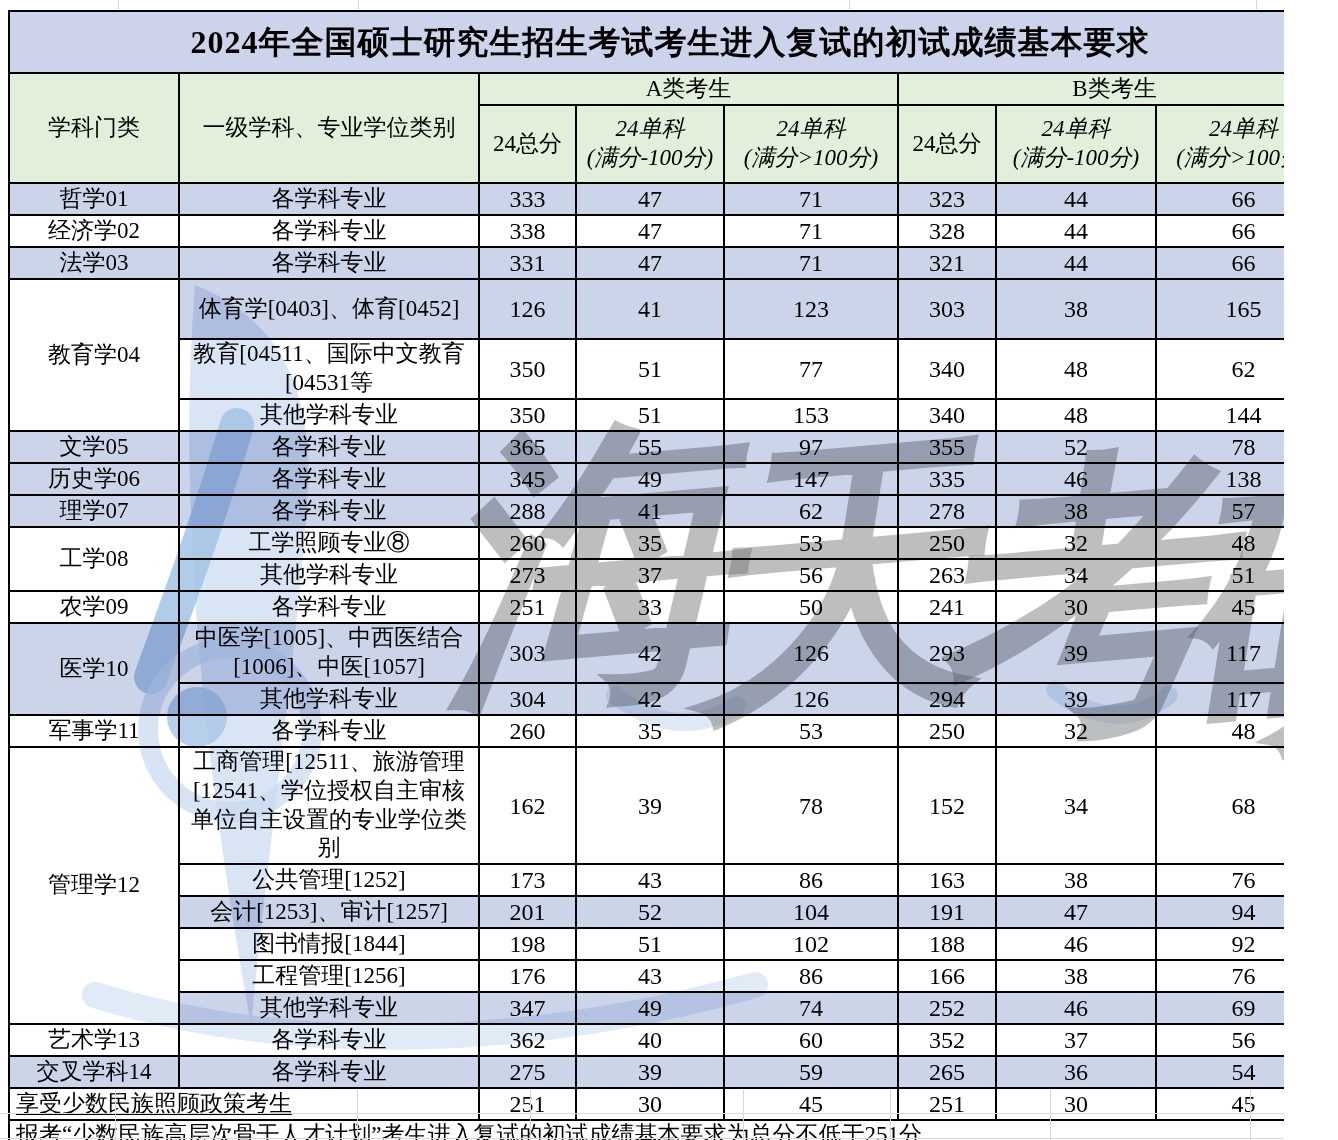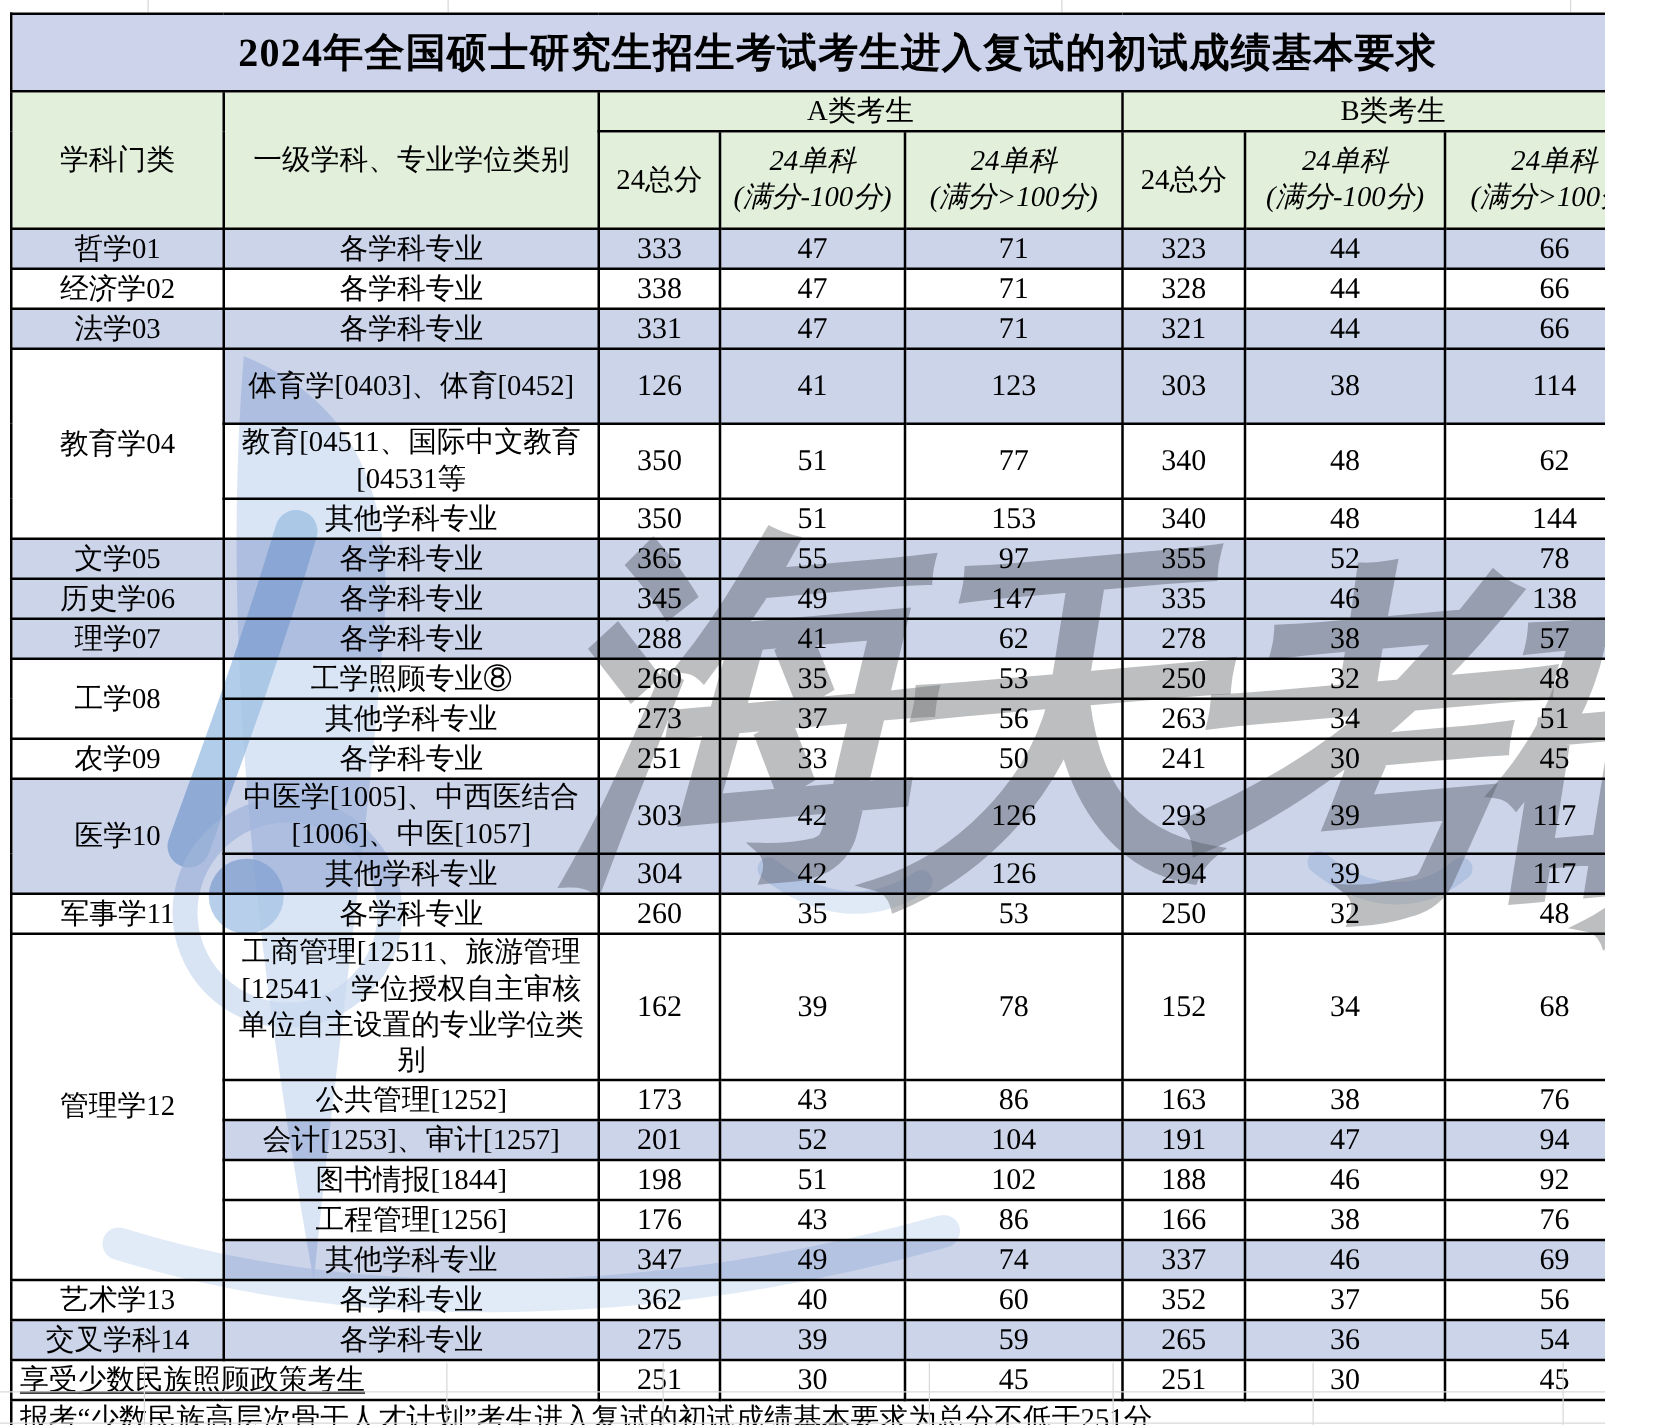--- a/index.html
+++ b/index.html
@@ -131,21 +131,21 @@
           <td class="val shaded">66</td>
         </tr>
         <tr class="tall">
           <td class="cat" rowspan="3">教育学04</td>
           <td class="subj shaded">体育学[0403]、体育[0452]</td>
           <td class="val shaded">126</td>
           <td class="val shaded">41</td>
           <td class="val shaded">123</td>
           <td class="val shaded">303</td>
           <td class="val shaded">38</td>
-          <td class="val shaded">114</td>
+          <td class="val shaded">165</td>
         </tr>
         <tr class="tall">
           <td class="subj">教育[04511、国际中文教育[04531等</td>
           <td class="val">350</td>
           <td class="val">51</td>
           <td class="val">77</td>
           <td class="val">340</td>
           <td class="val">48</td>
           <td class="val">62</td>
         </tr>
@@ -290,21 +290,21 @@
           <td class="val">86</td>
           <td class="val">166</td>
           <td class="val">38</td>
           <td class="val">76</td>
         </tr>
         <tr>
           <td class="subj shaded">其他学科专业</td>
           <td class="val shaded">347</td>
           <td class="val shaded">49</td>
           <td class="val shaded">74</td>
-          <td class="val shaded">337</td>
+          <td class="val shaded">252</td>
           <td class="val shaded">46</td>
           <td class="val shaded">69</td>
         </tr>
         <tr>
           <td class="cat">艺术学13</td>
           <td class="subj">各学科专业</td>
           <td class="val">362</td>
           <td class="val">40</td>
           <td class="val">60</td>
           <td class="val">352</td>

